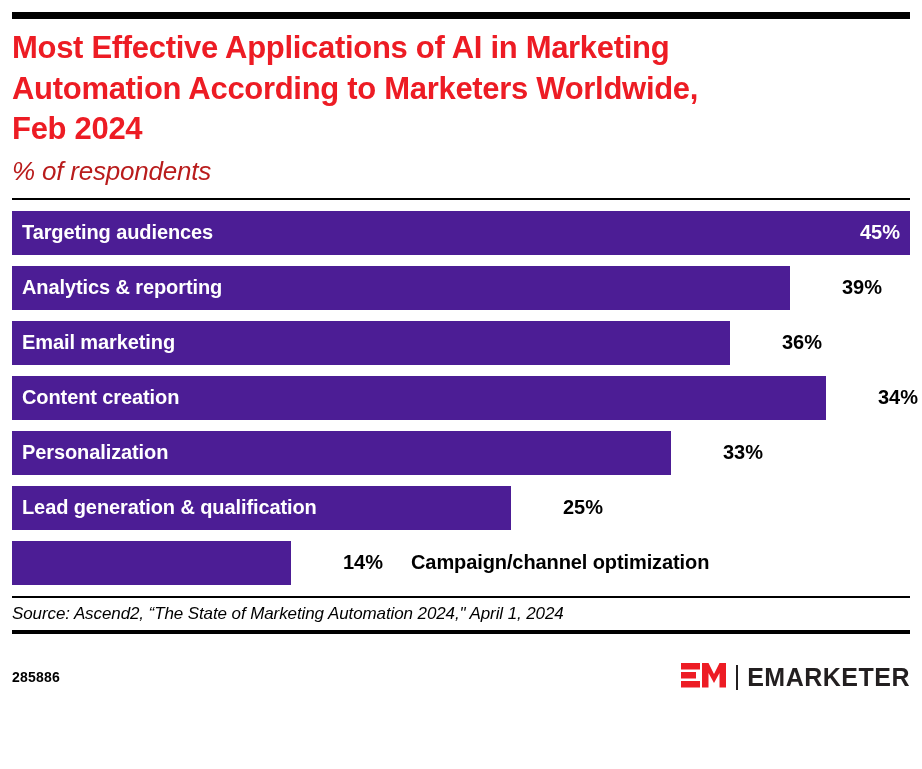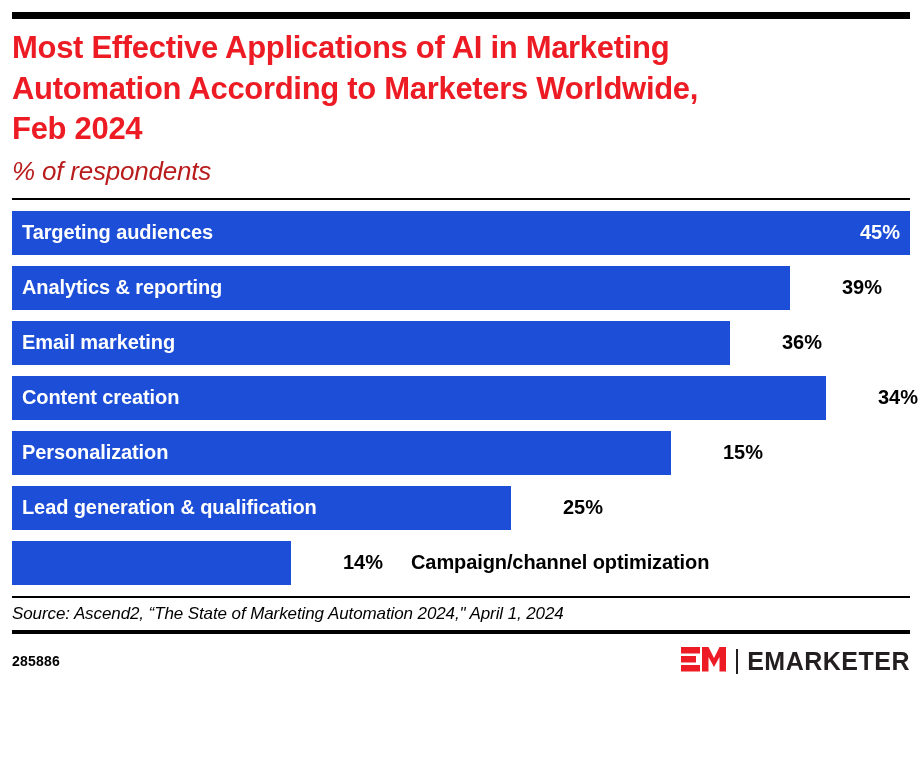--- a/index.html
+++ b/index.html
@@ -65,21 +65,21 @@
 
   .bar-row {
     position: relative;
     height: 44px;
     margin-bottom: 11px;
     display: flex;
     align-items: stretch;
   }
 
   .bar {
-    background: #1d4ed8;
+    background: #4c1d95;
     height: 44px;
     display: flex;
     align-items: center;
     justify-content: space-between;
     box-sizing: border-box;
     flex: 0 0 auto;
   }
 
   .bar-label-inside {
     color: #ffffff;
@@ -135,21 +135,21 @@
 
   .rule-source-bottom {
     height: 4px;
     background: #000000;
   }
 
   .footer-bar {
     display: flex;
     align-items: center;
     justify-content: space-between;
-    margin-top: 12px;
+    margin-top: 28px;
   }
 
   .chart-id {
     font-size: 14px;
     font-weight: bold;
     color: #000000;
     letter-spacing: 0.2px;
   }
 
   .brand {
@@ -212,21 +212,21 @@
       <div class="bar-row">
         <div class="bar" style="width: 814px;">
           <span class="bar-label-inside">Content creation</span>
         </div>
         <span class="bar-value-outside">34%</span>
       </div>
       <div class="bar-row">
         <div class="bar" style="width: 659px;">
           <span class="bar-label-inside">Personalization</span>
         </div>
-        <span class="bar-value-outside">15%</span>
+        <span class="bar-value-outside">33%</span>
       </div>
       <div class="bar-row">
         <div class="bar" style="width: 499px;">
           <span class="bar-label-inside">Lead generation &amp; qualification</span>
         </div>
         <span class="bar-value-outside">25%</span>
       </div>
       <div class="bar-row">
         <div class="bar" style="width: 279px;"></div>
         <span class="bar-value-outside">14%</span>

